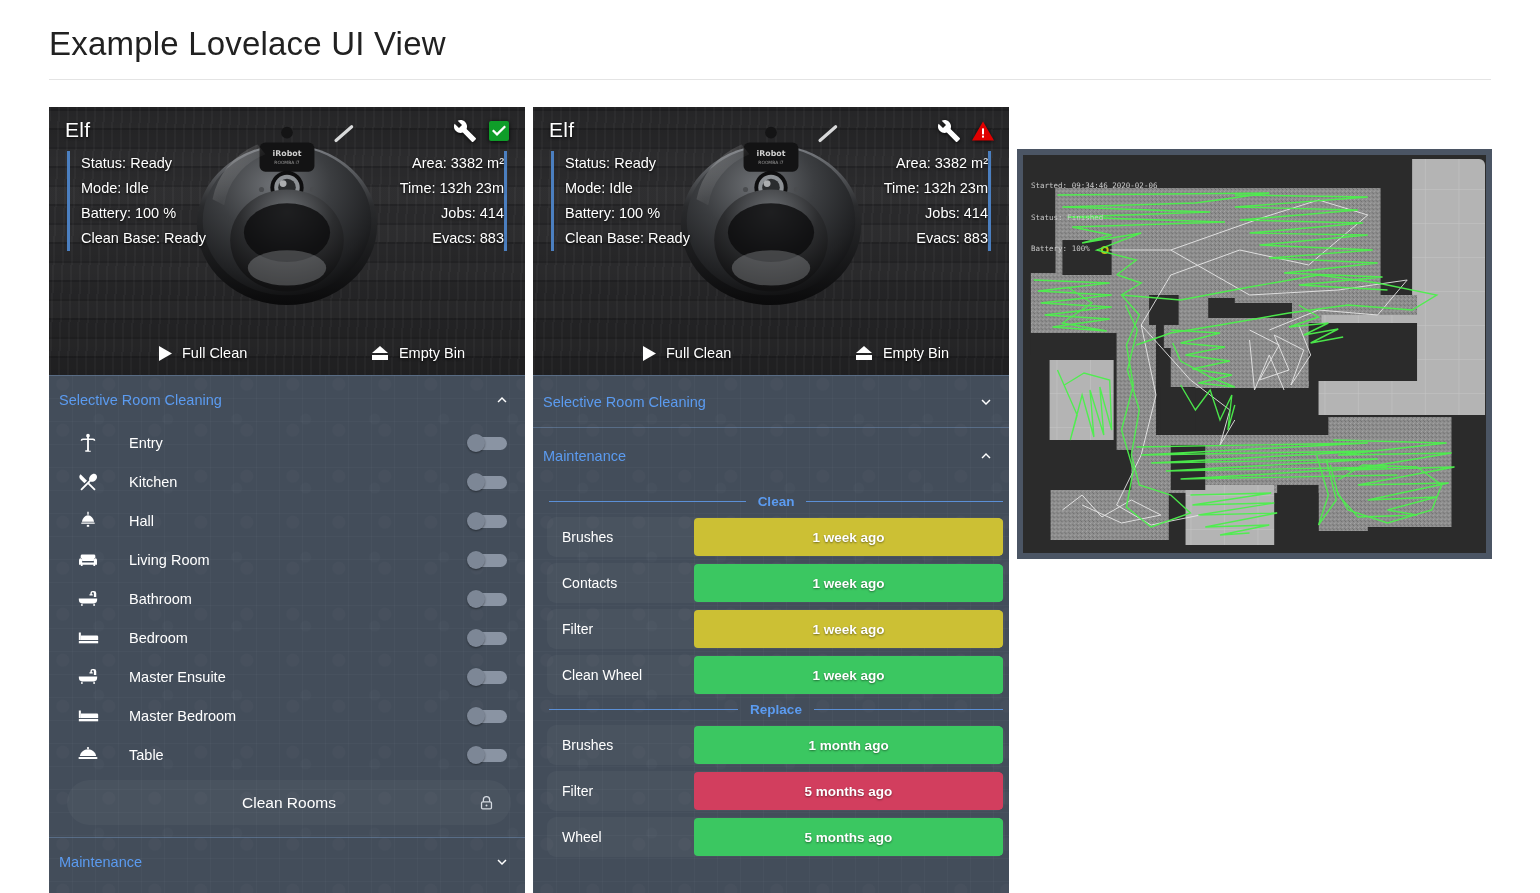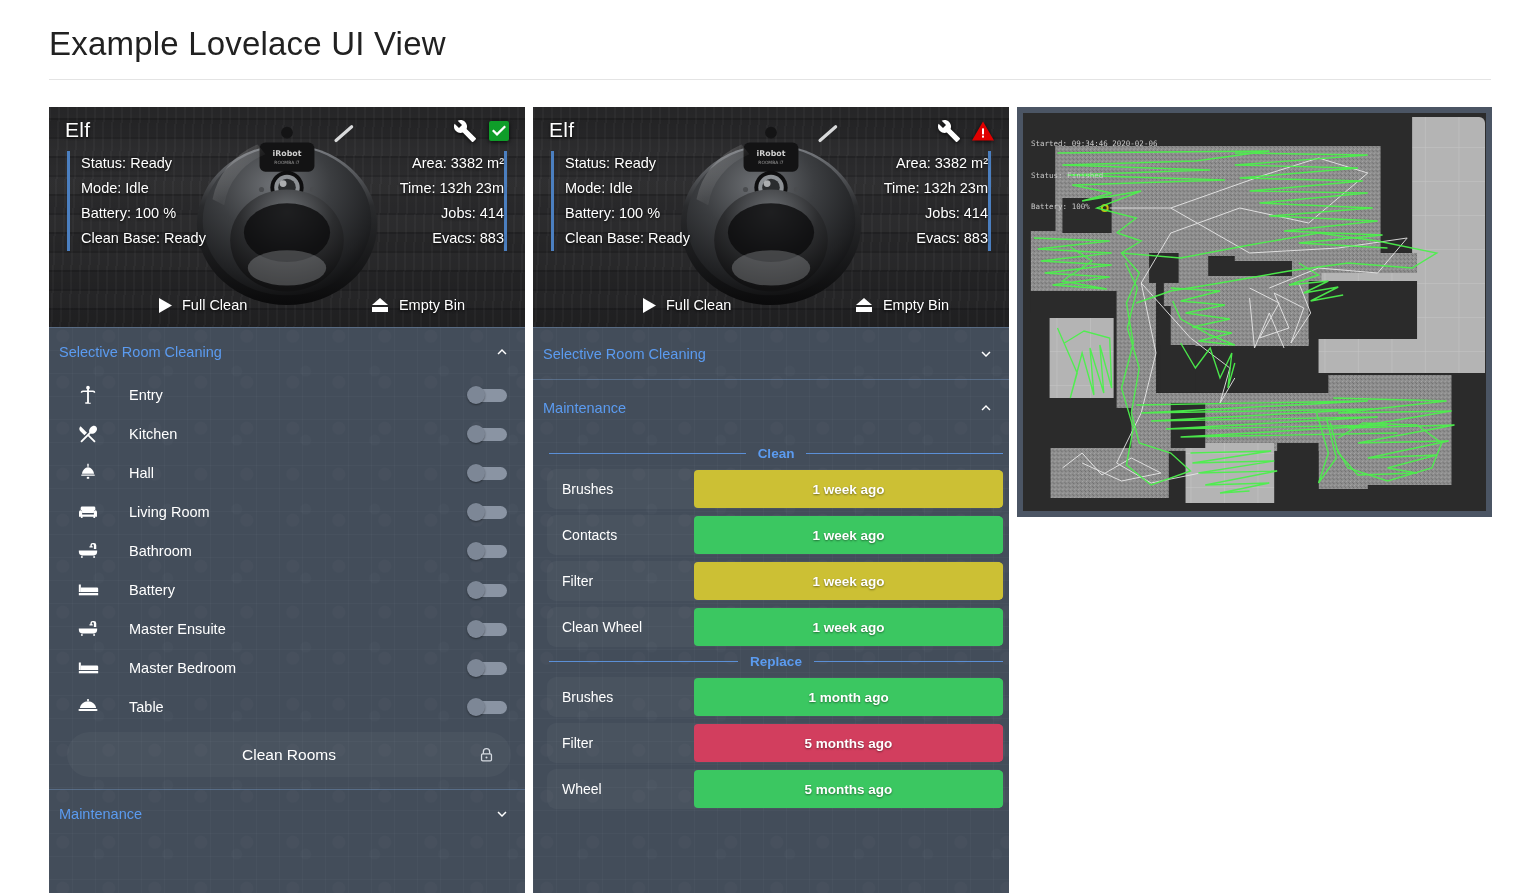--- a/index.html
+++ b/index.html
@@ -55,21 +55,21 @@
     background-image:
       linear-gradient(rgba(255,255,255,0.022) 1px, transparent 1px),
       linear-gradient(90deg, rgba(255,255,255,0.022) 1px, transparent 1px),
       radial-gradient(circle at 30% 20%, rgba(255,255,255,0.018) 0 6px, transparent 7px),
       radial-gradient(circle at 72% 64%, rgba(255,255,255,0.015) 0 5px, transparent 6px);
     background-size: 23px 23px, 23px 23px, 46px 46px, 69px 69px;
   }
 
   
   .vac {
-    height: 220px;
+    height: 268px;
     position: relative;
     background:
       repeating-linear-gradient(
         0deg,
         #2e2e30 0px, #2e2e30 17px,
         #272729 17px, #272729 19px,
         #333335 19px, #333335 36px,
         #29292b 36px, #29292b 38px);
     color: #fff;
   }
@@ -194,20 +194,21 @@
     cursor: pointer;
   }
 
   
   .map-card {
     height: 410px;
     background: #4b5564;
     padding: 6px;
     position: relative;
     overflow: hidden;
+    margin-top: 42px;
   }
   .map-inner {
     position: absolute; inset: 6px;
     background: #2b2b2b;
     overflow: hidden;
   }
   .map-overlay {
     position: absolute; left: 8px; top: 5px; z-index: 5;
     font-family: "DejaVu Sans Mono", monospace;
     font-size: 7.5px; line-height: 10.5px;
@@ -386,21 +387,21 @@
           </div>
       </div>
 
       <div class="room-row">
         <svg class="room-ic" viewBox="0 0 24 24">
           <path fill="currentColor" d="M2 6h2.2v8.2H2z"></path>
           <path fill="currentColor" d="M4.2 9.3h17.6a1.3 1.3 0 0 1 1.3 1.3v3.6H4.2z"></path>
           <path fill="currentColor" d="M2 15.2h21.1v2.6H2z"></path>
           <circle cx="8" cy="11.3" r="0" fill="currentColor"></circle>
         </svg>
-        <span class="room-label">Battery</span>
+        <span class="room-label">Bedroom</span>
         <div class="toggle">
             <div class="track"></div>
             <div class="knob"></div>
           </div>
       </div>
 
 
       <div class="room-row">
         <svg class="room-ic" viewBox="0 0 24 24">
           <path fill="currentColor" d="M17.2 3.2a2.6 2.6 0 0 0-2.6 2.6v.9h-1v1.4h3.6V6.7h-1v-.9a1.1 1.1 0 0 1 2.2 0v4H21V5.8a2.6 2.6 0 0 0-2.6-2.6z"></path>

